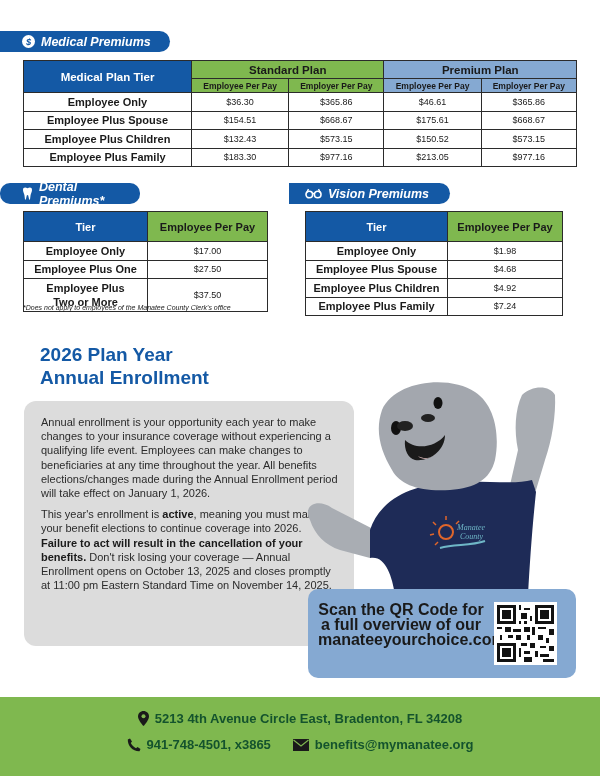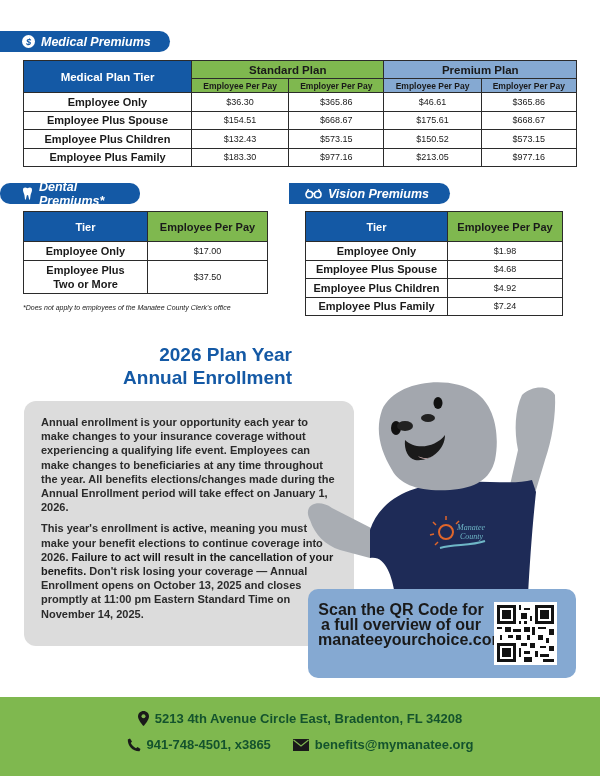--- a/index.html
+++ b/index.html
@@ -32,27 +32,27 @@
   .tbl-small th.tier { background: #1459a5; color: #fff; font-size: 11px; height: 30px; }
   .tbl-small th.pay { background: #7fb84f; color: #1a1a1a; font-size: 11px; height: 18px; }
   .tbl-small td { height: 18.5px; font-size: 9px; }
   .tbl-small td.rowlabel { font-weight: bold; font-size: 11px; line-height: 14px; }
   .tbl-dental th.tier { width: 124px; }
   .tbl-vision th.tier { width: 142px; }
   .tbl-dental td.tall { height: 33px; }
 
   .footnote { position: absolute; left: 23px; top: 304px; font-size: 7px; font-style: italic; color: #222; }
 
-  .heading { position: absolute; left: 40px; top: 343px; width: 252px; text-align: right;
+  .heading { position: absolute; left: 40px; top: 343px; width: 252px; text-align: left;
              color: #1459a5; font-weight: bold; font-size: 19px; line-height: 23px; }
 
   .infobox { position: absolute; left: 24px; top: 401px; width: 330px; height: 245px;
              background: #dcdcdc; border-radius: 12px; padding: 14px 16px 0 17px;
              font-size: 11px; line-height: 14.2px; color: #2b2b2b; }
-  .infobox p { margin-bottom: 7px; font-weight: bold; }
+  .infobox p { margin-bottom: 7px; }
   .infobox b { color: #1a1a1a; }
 
   .mascot { position: absolute; left: 300px; top: 380px; width: 280px; height: 215px; }
 
   .qrbox { position: absolute; left: 308px; top: 589px; width: 268px; height: 89px;
            background: #85a9d2; border-radius: 10px; }
   .qrtext { position: absolute; left: 10px; top: 13px; width: 166px; text-align: center;
             font-weight: bold; font-size: 16px; line-height: 15px; color: #1a1a1a; }
   .qrcode { position: absolute; left: 186px; top: 13px; width: 63px; height: 63px; background: #fff; padding: 3px; }
 
@@ -132,20 +132,24 @@
 
 <table class="tbl-dental tbl-small">
   <tbody>
       <tr>
     <th class="tier">Tier</th>
     <th class="pay">Employee Per Pay</th>
   </tr>
   <tr>
     <td class="rowlabel">Employee Only</td>
     <td>$17.00</td>
+  </tr>
+  <tr>
+    <td class="rowlabel">Employee Plus One</td>
+    <td>$27.50</td>
   </tr>
   <tr>
     <td class="rowlabel tall">
       <div>Employee Plus</div>
       <div>Two or More</div>
     </td>
     <td>$37.50</td>
   </tr>
 </tbody>
   </table>

